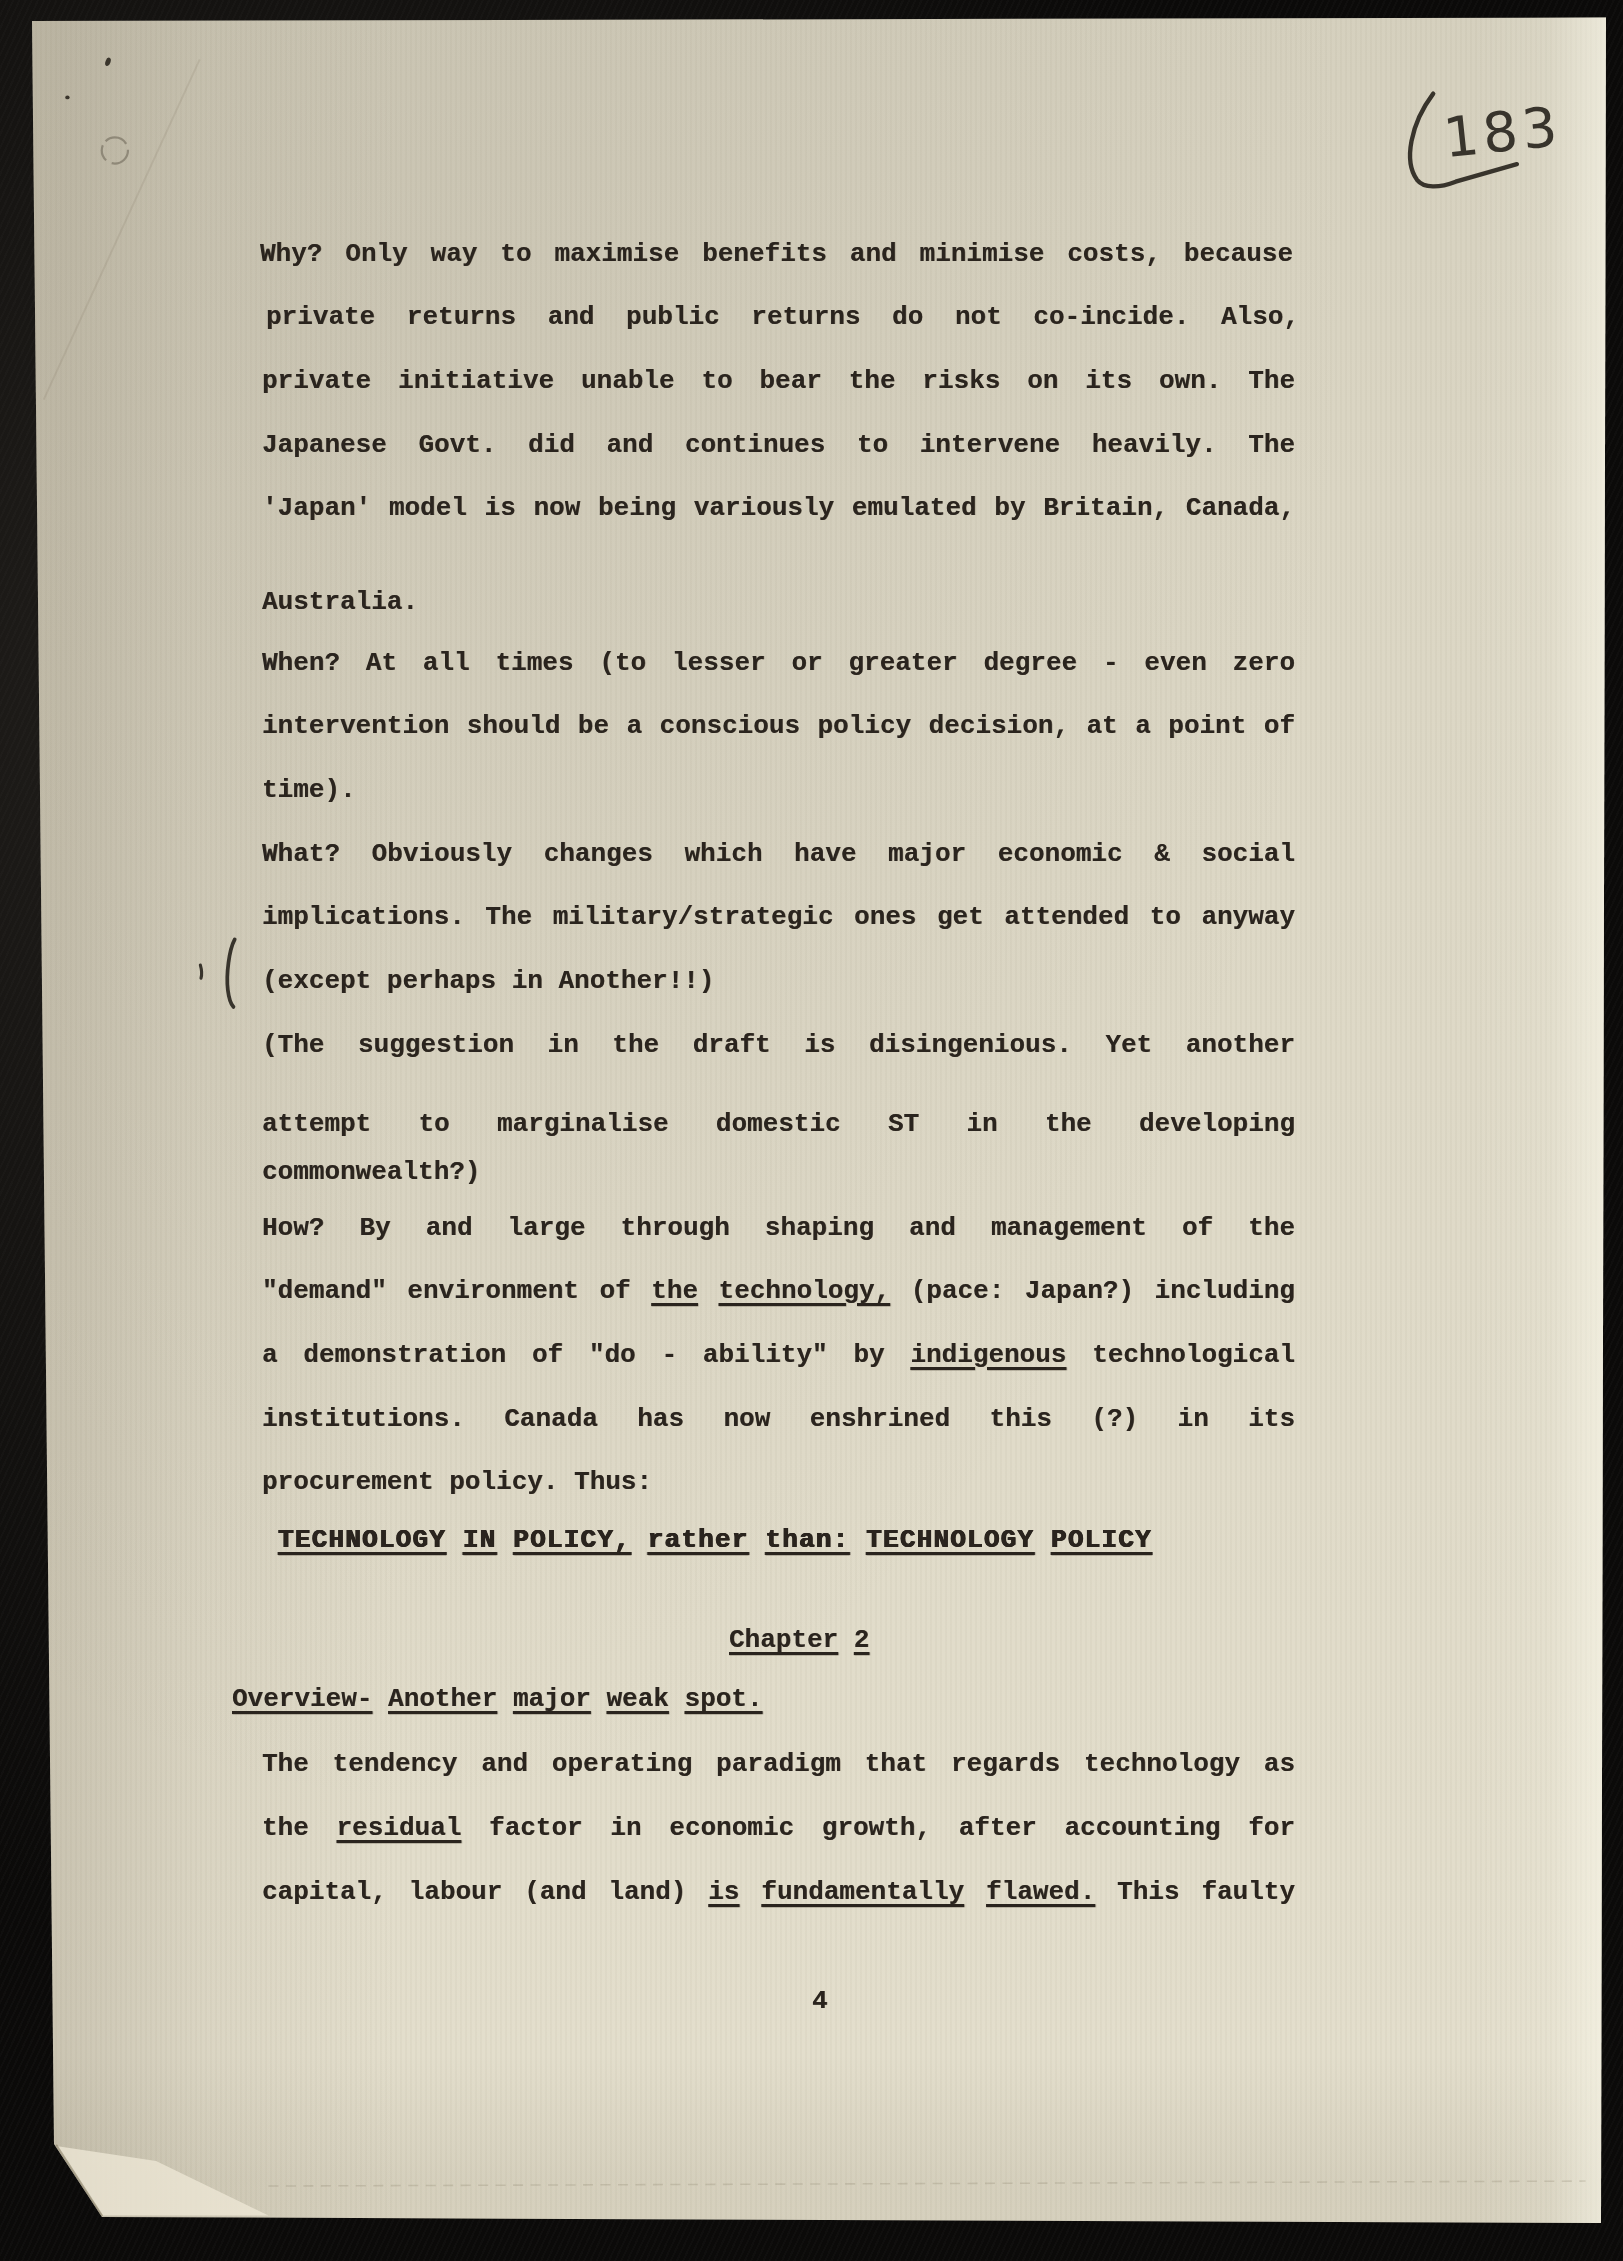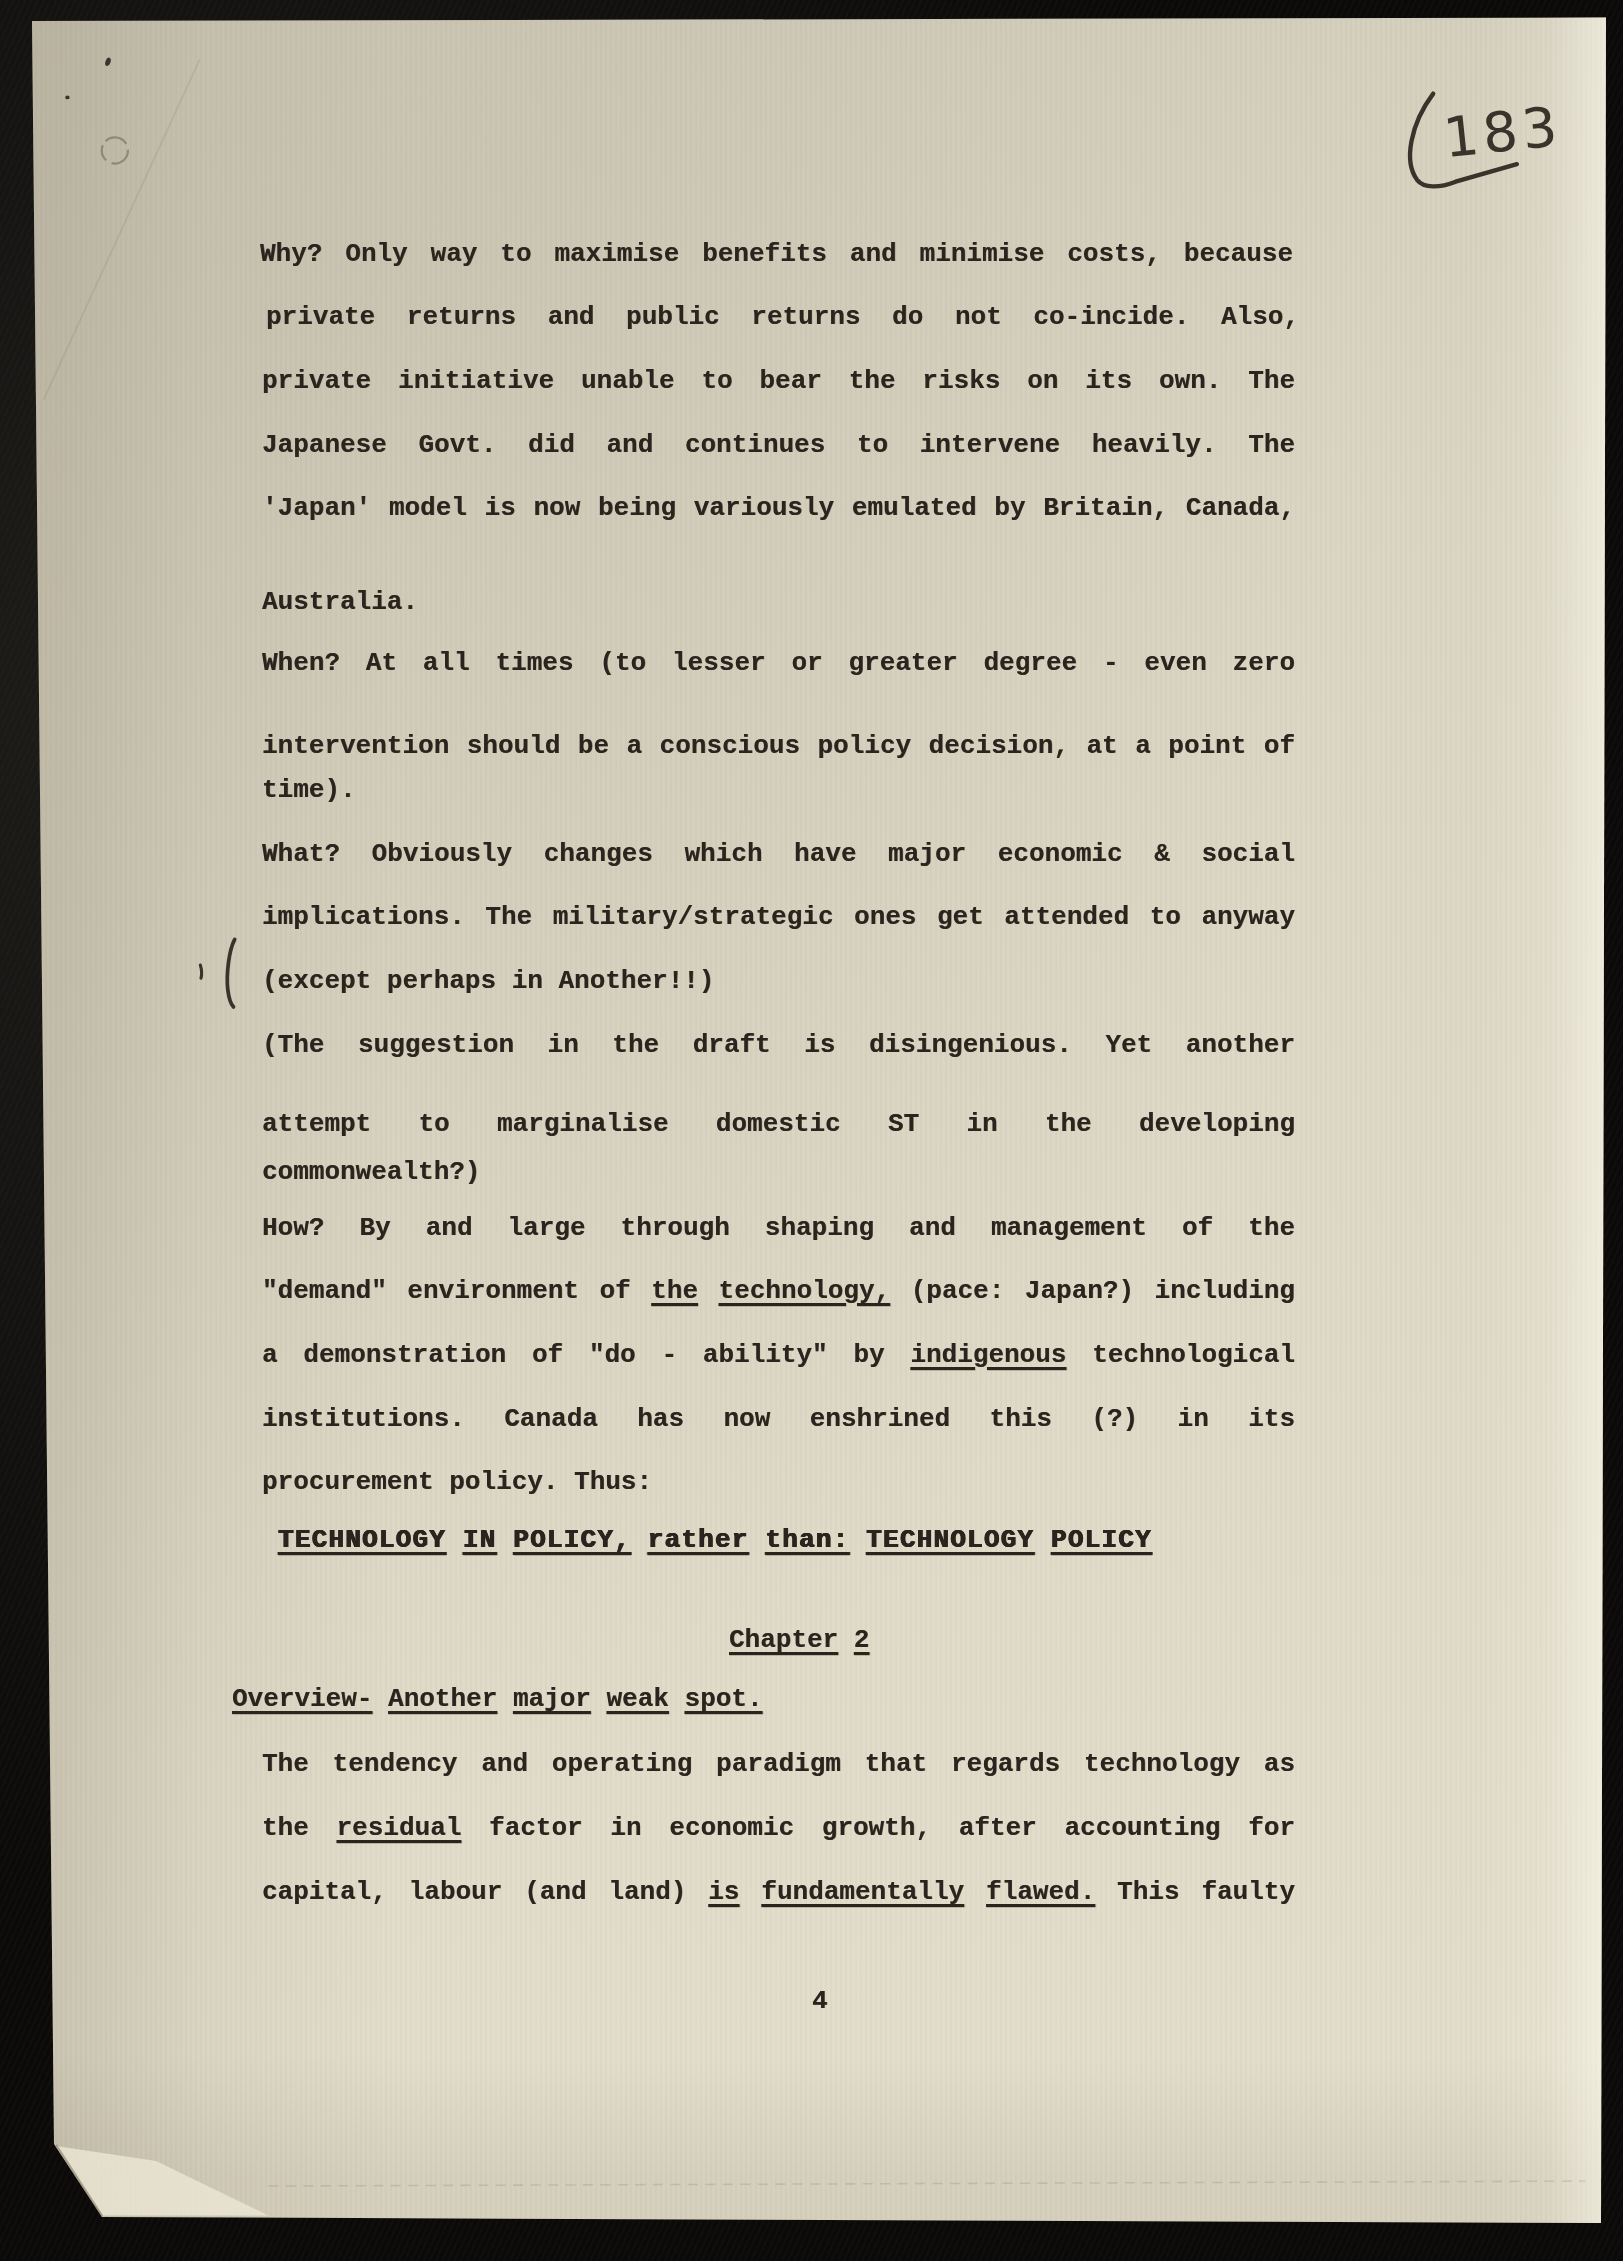--- a/index.html
+++ b/index.html
@@ -35,21 +35,21 @@
   <div id="paper"></div>
 
   <div id="typed-layer">
       <div class="tline j" style="top: 237px; left: 260px; width: 1033px;"><span>Why?  Only way to maximise benefits and minimise costs, because</span></div>
       <div class="tline j" style="top: 300px; left: 266px; width: 1033px;"><span>private returns and public returns do not co-incide.  Also,</span></div>
       <div class="tline j" style="top: 364px; left: 262px; width: 1033px;"><span>private initiative unable to bear the risks on its own.  The</span></div>
       <div class="tline j" style="top: 428px; left: 262px; width: 1033px;"><span>Japanese Govt. did and continues to intervene heavily.  The</span></div>
       <div class="tline j" style="top: 491px; left: 262px; width: 1033px;"><span>'Japan' model is now being variously emulated by Britain, Canada,</span></div>
       <div class="tline" style="top: 555px; left: 262px; margin-top: 30px;"><span>Australia.</span></div>
       <div class="tline j" style="top: 646px; left: 262px; width: 1033px;"><span>When?  At all times (to lesser or greater degree - even zero</span></div>
-      <div class="tline j" style="top: 709px; left: 262px; width: 1033px; margin-top: 20px;"><span>intervention should be a conscious policy decision, at a point of</span></div>
+      <div class="tline j" style="top: 709px; left: 262px; width: 1033px;"><span>intervention should be a conscious policy decision, at a point of</span></div>
       <div class="tline" style="top: 773px; left: 262px;"><span>time).</span></div>
       <div class="tline j" style="top: 837px; left: 262px; width: 1033px;"><span>What?   Obviously changes which have major economic &amp; social</span></div>
       <div class="tline j" style="top: 900px; left: 262px; width: 1033px;"><span>implications.  The military/strategic ones get attended to anyway</span></div>
       <div class="tline" style="top: 964px; left: 262px;"><span>(except perhaps in Another!!)</span></div>
       <div class="tline j" style="top: 1028px; left: 262px; width: 1033px;"><span>(The suggestion in the draft is disingenious.  Yet another</span></div>
       <div class="tline j" style="top: 1091px; left: 262px; width: 1033px; margin-top: 16px;"><span>attempt to marginalise domestic ST in the developing</span></div>
       <div class="tline" style="top: 1155px; left: 262px;"><span>commonwealth?)</span></div>
       <div class="tline j" style="top: 1211px; left: 262px; width: 1033px;"><span>How?    By and large through shaping and management of the</span></div>
       <div class="tline j" style="top: 1274px; left: 262px; width: 1033px;"><span>"demand" environment of </span><span class="u">the</span><span> </span><span class="u">technology,</span><span> (pace: Japan?) including</span></div>
       <div class="tline j" style="top: 1338px; left: 262px; width: 1033px;"><span>a demonstration of "do - ability" by </span><span class="u">indigenous</span><span> technological</span></div>

